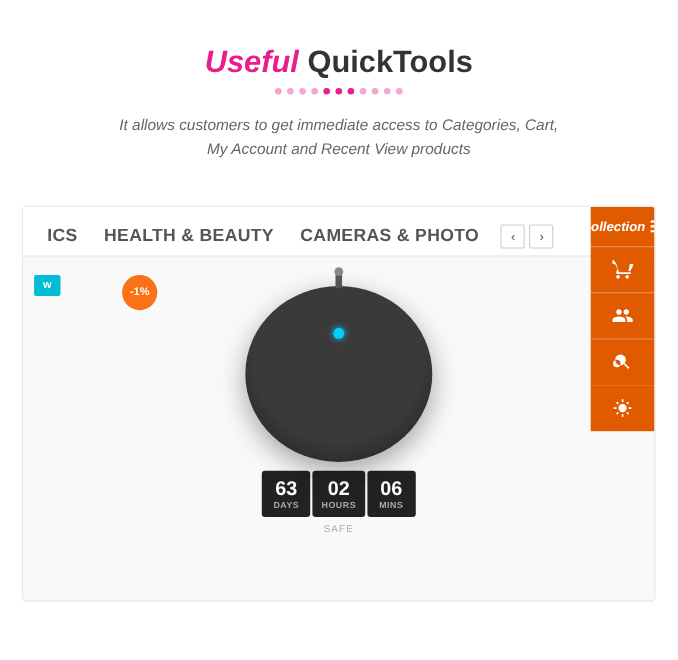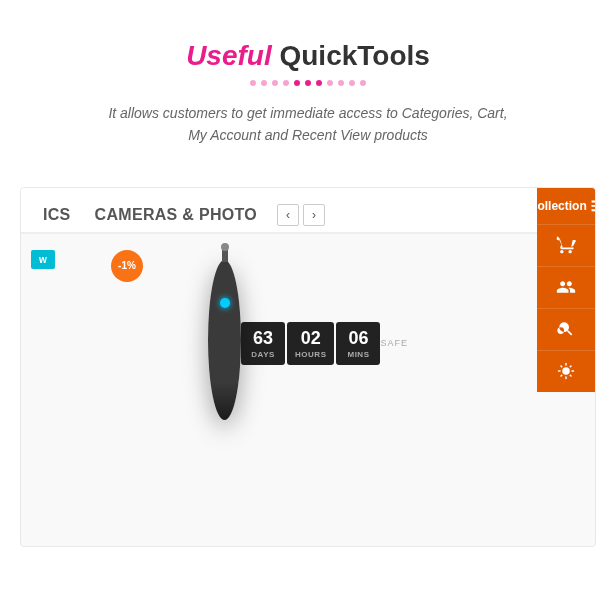--- a/index.html
+++ b/index.html
@@ -114,20 +114,21 @@
       cursor: pointer;
       display: flex;
       align-items: center;
       justify-content: center;
       gap: 4px;
       white-space: nowrap;
     }
     .collection-label {
       font-size: 12px;
       font-weight: 700;
+      font-style: italic;
     }
     .tool-icon-btn {
       background: #e05a00;
       width: 100%;
       height: 42px;
       display: flex;
       align-items: center;
       justify-content: center;
       cursor: pointer;
       border-top: 1px solid rgba(255,255,255,0.15);
@@ -207,21 +208,21 @@
       align-items: center;
       justify-content: center;
       z-index: 2;
     }
 
     
     .product-image-wrap {
       margin: 10px auto 0;
       width: 200px;
       display: flex;
-      flex-direction: row;
+      flex-direction: column;
       align-items: center;
     }
     .robot-body {
       width: 170px;
       height: 160px;
       background: radial-gradient(circle at 50% 40%, #3a3a3a 60%, #1a1a1a 100%);
       border-radius: 50%;
       position: relative;
       display: flex;
       align-items: center;
@@ -318,20 +319,21 @@
     <span class="dot"></span>
   </div>
   <p class="header-subtitle">It allows customers to get immediate access to Categories, Cart,<br>My Account and Recent View products</p>
 </div>
 
 <div class="demo-container">
 
 
   <div class="nav-tabs-row">
     <div class="nav-tab">ICS</div>
+    <div class="nav-tab">HEALTH &amp; BEAUTY</div>
     <div class="nav-tab">CAMERAS &amp; PHOTO</div>
     <div class="nav-arrows">
       <div class="nav-arrow">‹</div>
       <div class="nav-arrow">›</div>
     </div>
   </div>
 
   <div class="product-area">
     <span class="new-badge">w</span>
     <span class="discount-badge">-1%</span>

